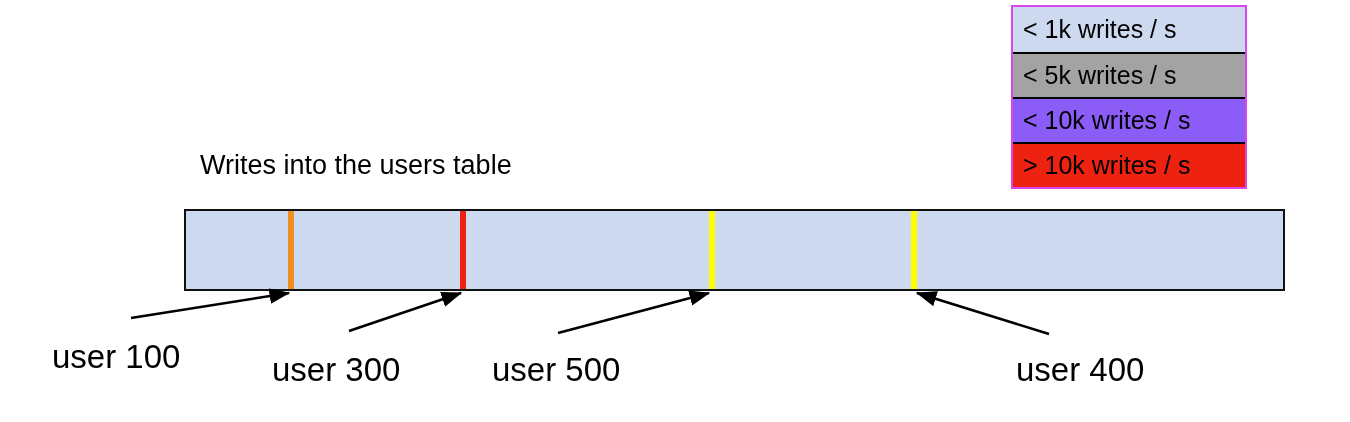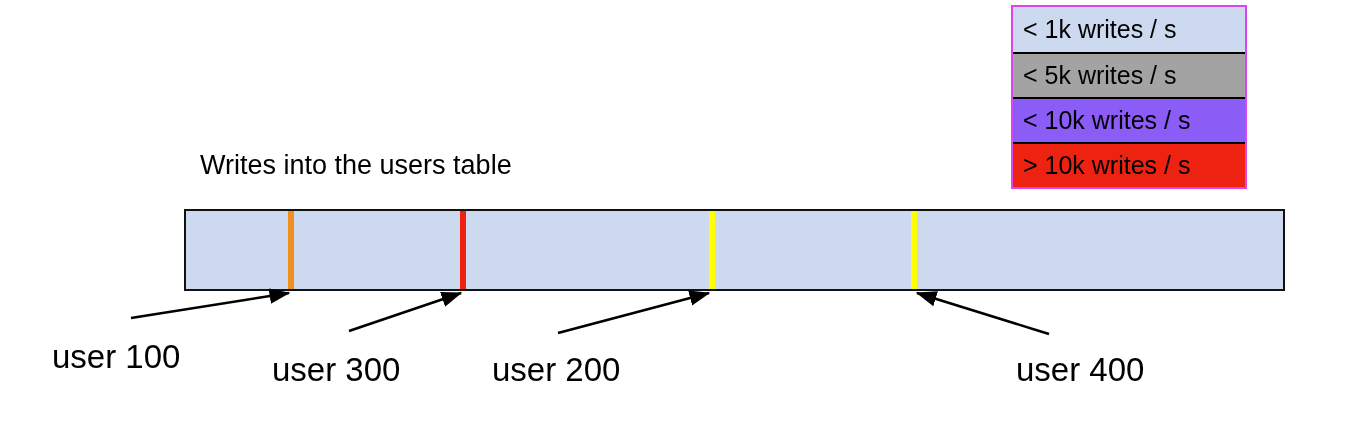--- a/index.html
+++ b/index.html
@@ -128,16 +128,16 @@
       </marker>
     </defs>
     <line x1="131" y1="318" x2="289" y2="293" stroke="#000000" stroke-width="2.6" marker-end="url(#ah)"></line>
     <line x1="349" y1="331" x2="461" y2="293" stroke="#000000" stroke-width="2.6" marker-end="url(#ah)"></line>
     <line x1="558" y1="333" x2="709" y2="293" stroke="#000000" stroke-width="2.6" marker-end="url(#ah)"></line>
     <line x1="1049" y1="334" x2="917" y2="293" stroke="#000000" stroke-width="2.6" marker-end="url(#ah)"></line>
   </svg>
 
   <div class="callout-label" style="left:52px; top:340px;">user 100</div>
   <div class="callout-label" style="left:272px; top:353px;">user 300</div>
-  <div class="callout-label" style="left:492px; top:353px;">user 200</div>
+  <div class="callout-label" style="left:492px; top:353px;">user 500</div>
   <div class="callout-label" style="left:968px; top:353px;margin-left:48px;">user 400</div>
 
 </div>
 
 </body></html>

